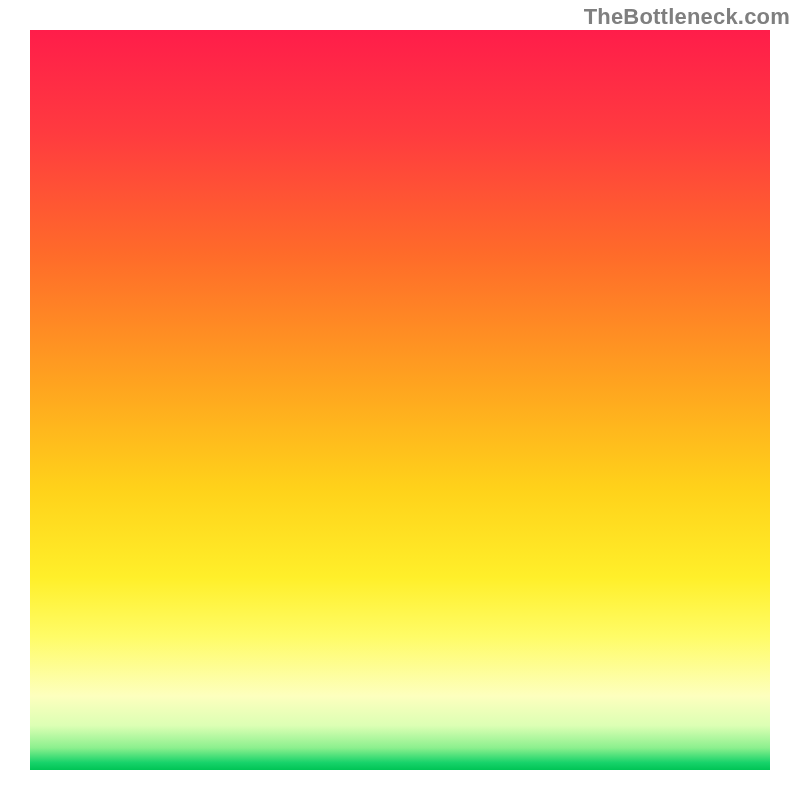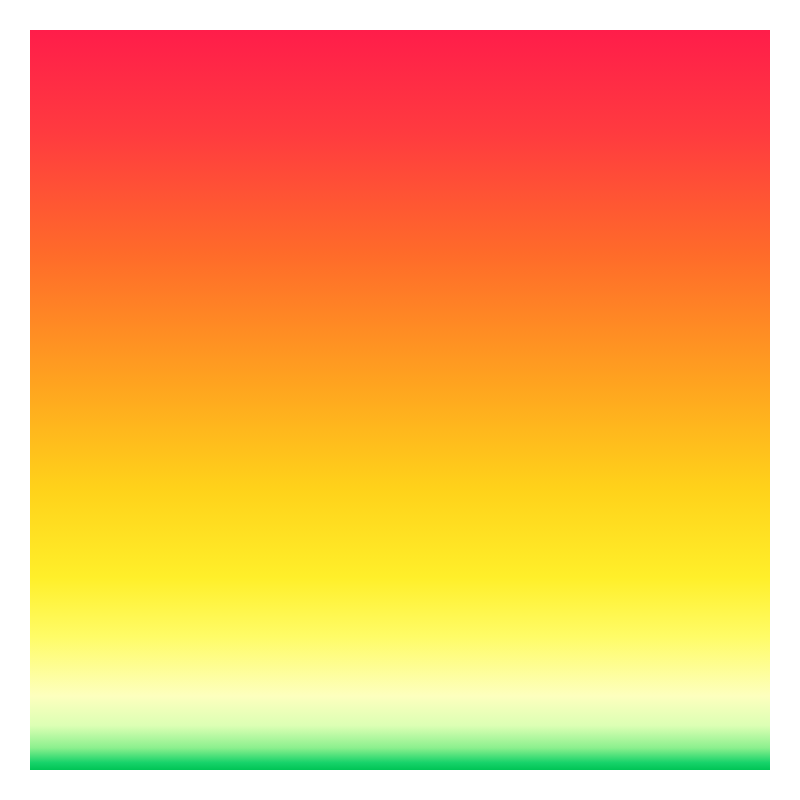--- a/index.html
+++ b/index.html
@@ -68,20 +68,21 @@
     stroke-linecap: round;
   }
   .marker {
     fill: #d65a5a;
   }
 </style>
 </head>
 <body>
 <div class="wrap">
 
+  <div class="watermark">TheBottleneck.com</div>
 
   <div class="plot">
     <div class="gradient"></div>
     <svg width="740" height="740" viewBox="0 0 740 740">
 
       <path class="axis" d="M 1.5 0 L 1.5 738.5 L 740 738.5"></path>
 
       <path id="curve" class="curve" d="M 0.0 0.0 L 74.0 51.8 L 162.8 125.8 L 222.0 192.4 L 296.0 296.0 L 370.0 399.6 L 444.0 495.8 L 518.0 599.4 L 577.2 695.6 L 629.0 740.0 L 666.0 740.0 L 703.0 688.2 L 740.0 636.4"></path>
 
       <rect id="marker" class="marker" x="584.6" y="730.1" width="81.4" height="9" rx="4"></rect>

